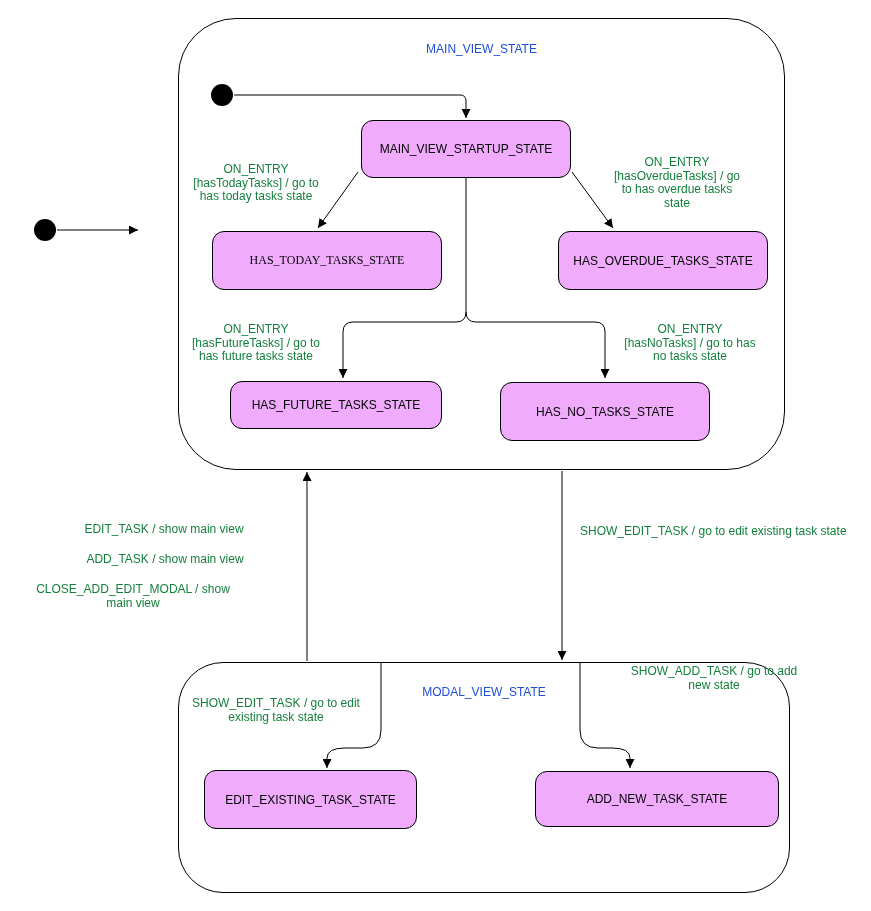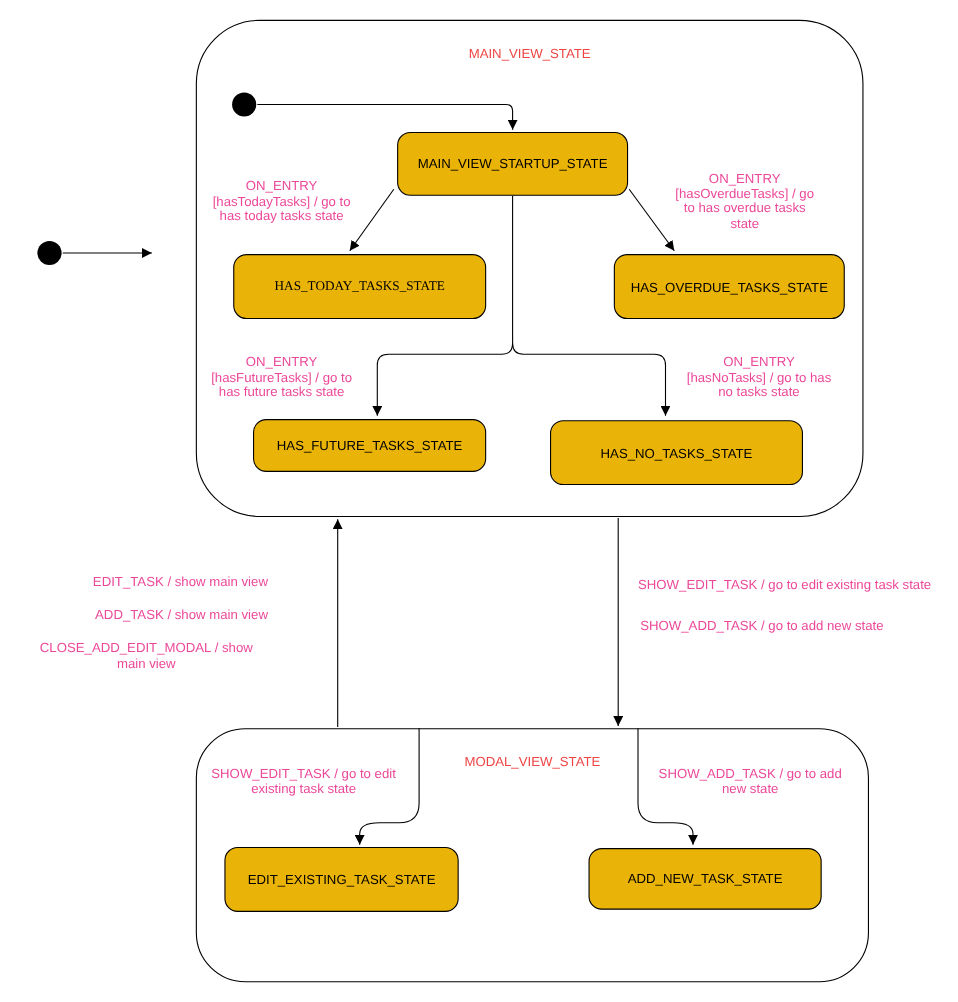--- a/index.html
+++ b/index.html
@@ -14,36 +14,36 @@
   #edges{position:absolute;left:0;top:0;width:871px;height:911px;}
   .container-state{
     position:absolute;
     border:1px solid #000;
     background:transparent;
     box-sizing:border-box;
   }
   .container-title{
     position:absolute;
     text-align:center;
-    font-size:12px;color:#ef4444;
+    font-size:12px;color:#1d4ed8;
   }
   .state-box{
     position:absolute;
     border:1px solid #000;
     border-radius:12px;
-    background:#eab308;
+    background:#f0abfc;
     box-sizing:border-box;
     display:flex;align-items:center;justify-content:center;
     font-size:12px;color:#000;
   }
   .edge-label{
     position:absolute;
     text-align:center;
     line-height:13.5px;
-    font-size:12px;color:#ec4899;
+    font-size:12px;color:#15803d;
     background:transparent;
   }
   .edge-label.left-align{text-align:left;line-height:14px;}
   .edge-label.single{line-height:14px;}
 </style>
 </head>
 <body>
 
 <div id="canvas">
 
@@ -89,29 +89,29 @@
   </div>
 
   <div class="state-box" style="left:510px;top:231px;width:210px;height:59px;margin-left:48px;">
     <span>HAS_OVERDUE_TASKS_STATE</span>
   </div>
 
   <div class="state-box" style="left:230px;top:381px;width:212px;height:48px;">
     <span>HAS_FUTURE_TASKS_STATE</span>
   </div>
 
-  <div class="state-box" style="left:500px;top:382px;width:230px;height:59px;">
+  <div class="state-box" style="left:500px;top:382px;width:210px;height:59px;">
     <span>HAS_NO_TASKS_STATE</span>
   </div>
 
   <div class="state-box" style="left:204px;top:770px;width:213px;height:59px;">
     <span>EDIT_EXISTING_TASK_STATE</span>
   </div>
 
-  <div class="state-box" style="left:535px;top:771px;width:212px;height:56px;">
+  <div class="state-box" style="left:535px;top:771px;width:244px;height:56px;">
     <span>ADD_NEW_TASK_STATE</span>
   </div>
 
   <div class="edge-label" style="left:176px;top:163px;width:160px;">
     <div>ON_ENTRY</div>
     <div>[hasTodayTasks] / go to</div>
     <div>has today tasks state</div>
   </div>
 
   <div class="edge-label" style="left:597px;top:156px;width:160px;">
@@ -131,25 +131,24 @@
     <div>ON_ENTRY</div>
     <div>[hasNoTasks] / go to has</div>
     <div>no tasks state</div>
   </div>
 
   <div class="edge-label single" style="left:64px;top:522px;width:200px;">EDIT_TASK / show main view</div>
   <div class="edge-label single" style="left:65px;top:552px;width:200px;">ADD_TASK / show main view</div>
   <div class="edge-label single" style="left:23px;top:582px;width:220px;">CLOSE_ADD_EDIT_MODAL / show main view</div>
 
   <div class="edge-label single left-align" style="left:580px;top:524px;width:275px;">SHOW_EDIT_TASK / go to edit existing task state</div>
-  <div class="edge-label single left-align" style="left:582px;top:562px;width:275px;">SHOW_ADD_TASK / go to add new state</div>
 
   <div class="edge-label" style="left:176px;top:696px;width:200px;line-height:14px;">
     <div>SHOW_EDIT_TASK / go to edit</div>
     <div>existing task state</div>
   </div>
 
-  <div class="edge-label" style="left:582px;top:696px;width:200px;line-height:14px;">
+  <div class="edge-label" style="left:582px;top:664px;width:200px;line-height:14px;padding-left:32px;">
     <div>SHOW_ADD_TASK / go to add</div>
     <div>new state</div>
   </div>
 
 </div>
 
 </body></html>

